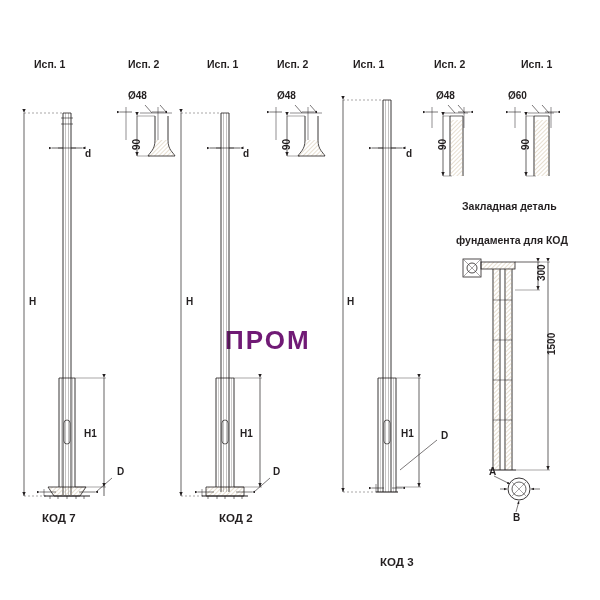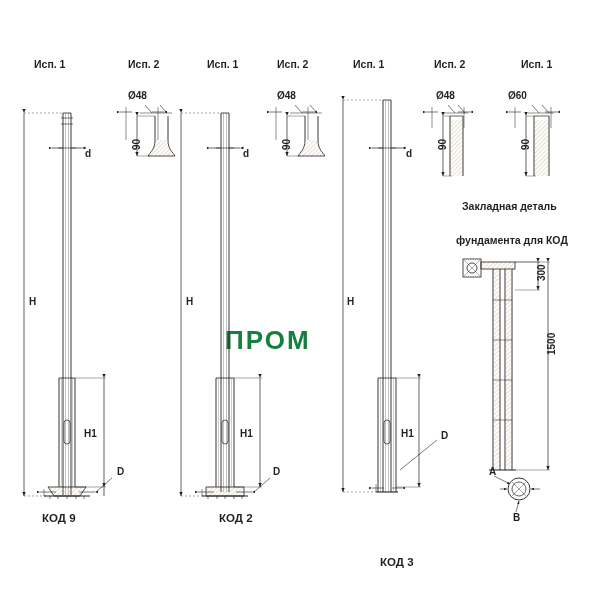--- a/index.html
+++ b/index.html
@@ -53,21 +53,21 @@
     letter-spacing: 2px;
     z-index: 0;
     user-select: none;
   }
   .wm2 {
     position: absolute;
     left: 225px;
     top: 325px;
     font-size: 26px;
     font-weight: bold;
-    color: #15803d;
+    color: #701a75;
     letter-spacing: 2px;
     z-index: 0;
     user-select: none;
   }
 </style>
 </head>
 <body>
 
 <div id="stage">
 
@@ -290,21 +290,21 @@
   <div class="lbl b" style="left:347px; top:296px;">H</div>
 
   <div class="lbl b" style="left:84px; top:428px;">H1</div>
   <div class="lbl b" style="left:240px; top:428px;">H1</div>
   <div class="lbl b" style="left:401px; top:428px;">H1</div>
 
   <div class="lbl b" style="left:117px; top:466px;">D</div>
   <div class="lbl b" style="left:273px; top:466px;">D</div>
   <div class="lbl b" style="left:441px; top:430px;">D</div>
 
-  <div class="lbl code" style="left:42px; top:512px;">КОД 9</div>
+  <div class="lbl code" style="left:42px; top:512px;">КОД 7</div>
   <div class="lbl code" style="left:199px; top:512px;margin-left:20px;">КОД 2</div>
   <div class="lbl code" style="left:380px; top:512px;margin-top:44px;">КОД 3</div>
 
   <div class="lbl note" style="left:462px; top:200px;">Закладная деталь</div>
   <div class="lbl note" style="left:456px; top:206px;margin-top:28px;">фундамента для КОД</div>
 
   <div class="lbl b vert" style="left:536px; top:281px;">300</div>
   <div class="lbl b vert" style="left:546px; top:355px;">1500</div>
 
   <div class="lbl b" style="left:489px; top:466px;">A</div>

